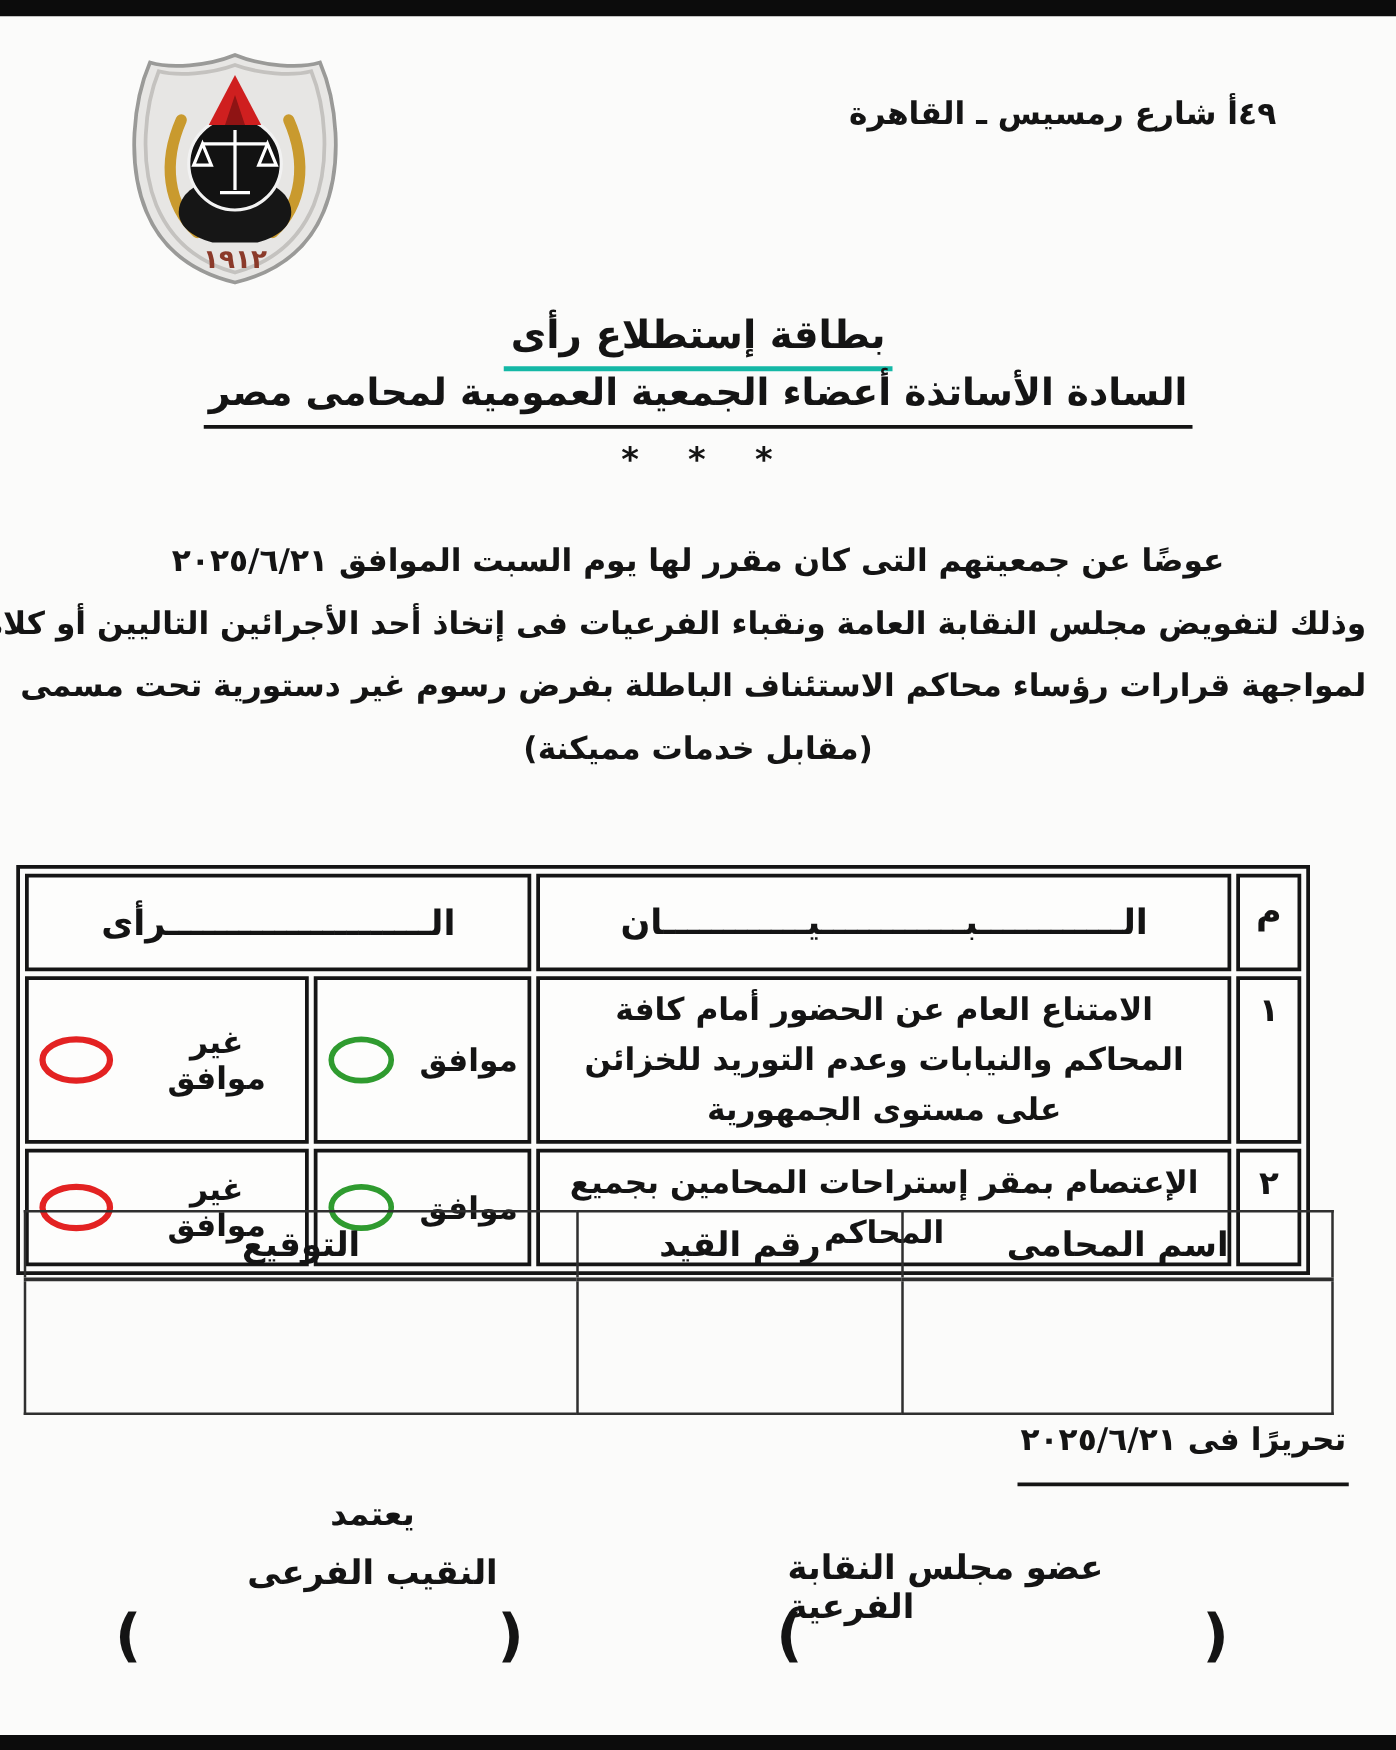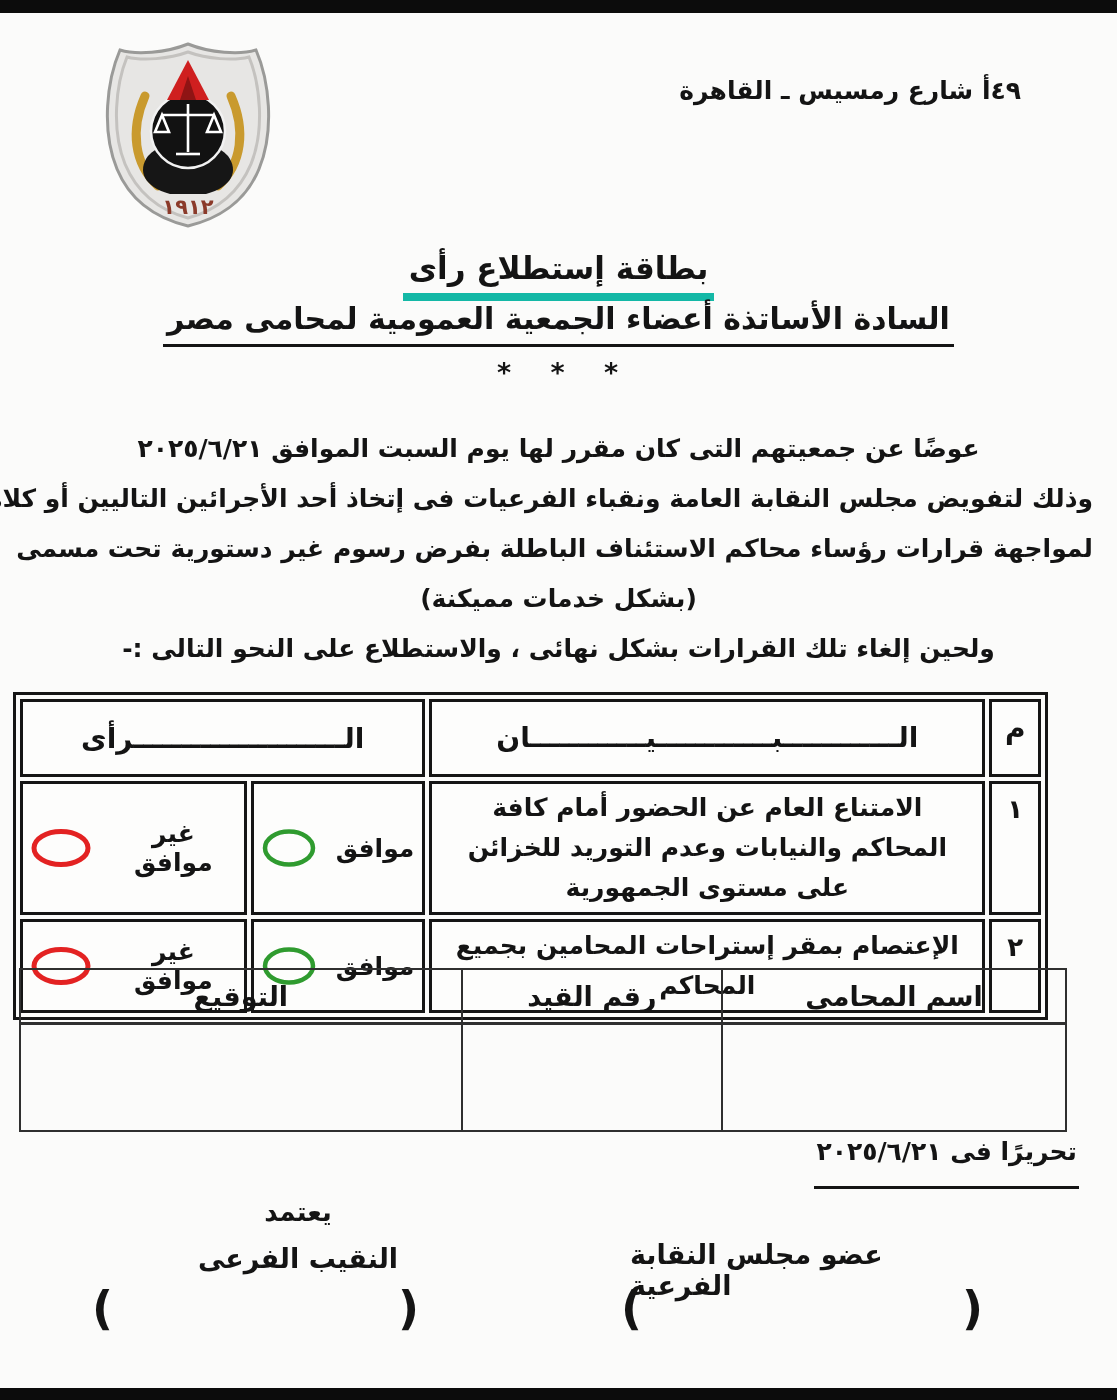--- a/index.html
+++ b/index.html
@@ -12,21 +12,21 @@
   .bar.top{top:0;height:13px;}
   .bar.bottom{bottom:0;height:12px;}
 
   
   .logo{position:absolute;left:88px;top:38px;width:200px;height:192px;}
   .org{position:absolute;right:96px;top:70px;direction:rtl;text-align:center;
        font-size:25px;line-height:42px;}
 
   
   .titles{position:absolute;top:250px;left:0;width:100%;text-align:center;direction:rtl;}
-  .title1{display:inline-block;font-size:31px;border-bottom:8px solid #14b8a6;padding:0 6px 7px;}
+  .title1{display:inline-block;font-size:31px;border-bottom:4px solid #14b8a6;padding:0 6px 7px;}
   .title2{display:block;}
   .title2 span{display:inline-block;font-size:30px;border-bottom:3px solid #141414;padding:0 4px 8px;}
   .stars{margin-top:10px;font-size:27px;word-spacing:26px;letter-spacing:2px;}
 
   
   .para{position:absolute;top:424px;left:24px;right:24px;direction:rtl;text-align:center;
         font-size:25px;line-height:50px;}
   .para div{white-space:nowrap;}
 
   
@@ -104,22 +104,21 @@
   <div class="titles">
     <span class="title1">بطاقة إستطلاع رأى</span>
     <span class="title2"><span>السادة الأساتذة أعضاء الجمعية العمومية لمحامى مصر</span></span>
     <div class="stars">* * *</div>
   </div>
 
   <div class="para">
     <div>عوضًا عن جمعيتهم التى كان مقرر لها يوم السبت الموافق ٢٠٢٥/٦/٢١</div>
     <div>وذلك لتفويض مجلس النقابة العامة ونقباء الفرعيات فى إتخاذ أحد الأجرائين التاليين أو كلاهما .</div>
     <div>لمواجهة قرارات رؤساء محاكم الاستئناف الباطلة بفرض رسوم غير دستورية تحت مسمى</div>
-    <div>(بشكل خدمات مميكنة)</div>
-    <div>ولحين إلغاء تلك القرارات بشكل نهائى ، والاستطلاع على النحو التالى :-</div>
+    <div>(مقابل خدمات مميكنة)</div>
   </div>
 
   <table class="survey">
     <colgroup>
         <col class="c-num">
         <col class="c-st">
         <col class="c-ag">
         <col class="c-dg">
       </colgroup>
     <tbody>

